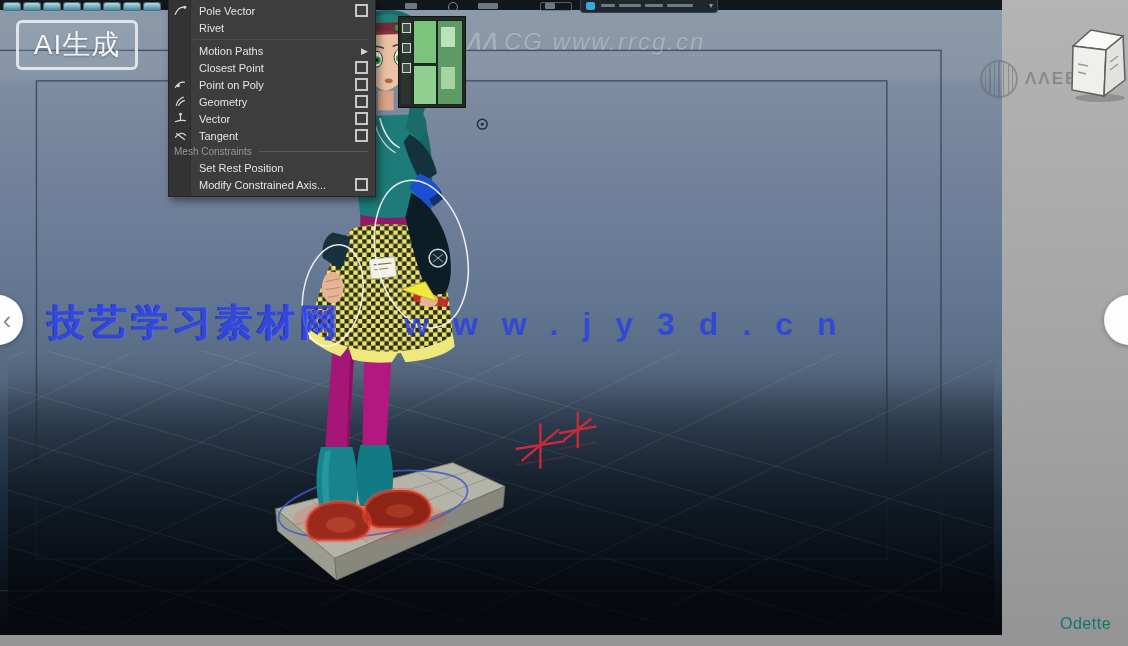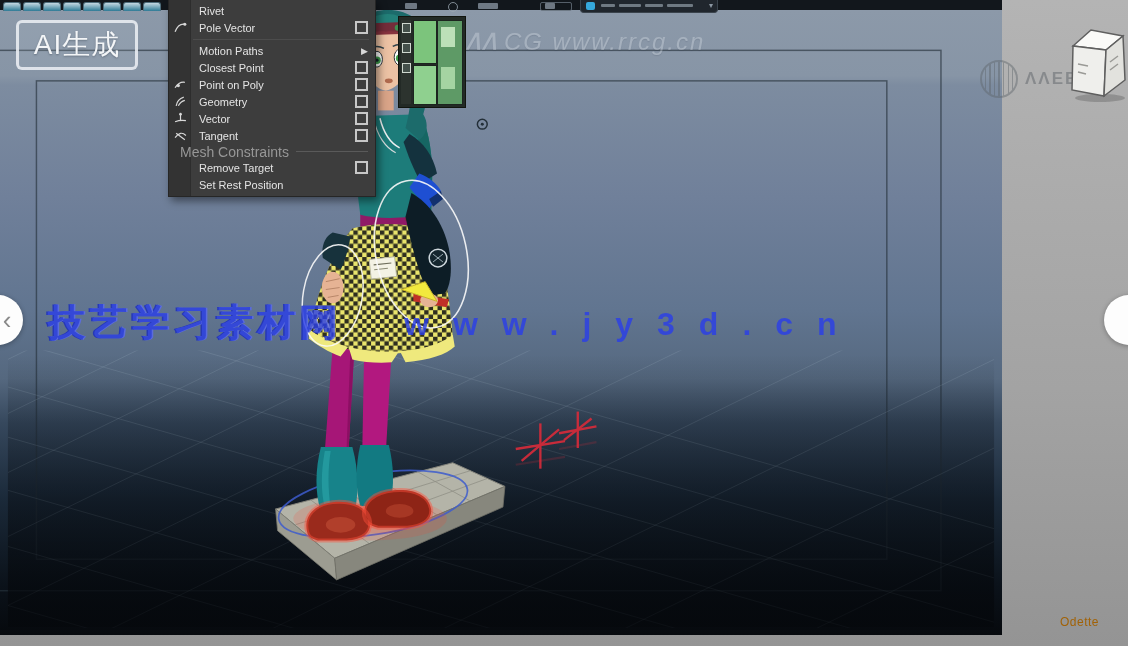--- a/index.html
+++ b/index.html
@@ -41,21 +41,21 @@
   .menu{position:absolute;left:168px;top:0;width:206px;background:#3d3d3d;
     border:1px solid #262626;border-top:none;box-shadow:3px 4px 8px rgba(0,0,0,.45);
     padding:2px 0 3px 0;z-index:40;}
   .menu-gutter{position:absolute;left:0;top:0;bottom:0;width:21px;background:#333333;border-right:1px solid #2d2d2d;}
   .menu-row{position:relative;height:17px;display:flex;align-items:center;padding:0 7px 0 0;cursor:default;}
   .icon-cell{width:22px;display:flex;justify-content:center;align-items:center;flex:none;z-index:1;}
   .menu-label{flex:1;color:#e4e4e4;font-size:11px;padding-left:8px;white-space:nowrap;z-index:1;}
   .menu-sep{height:6px;display:flex;align-items:center;}
   .menu-sep i{display:block;height:1px;background:#4c4c4c;flex:1;margin:0 6px 0 24px;}
   .menu-header{height:15px;display:flex;align-items:center;padding:0 7px 0 0;}
-  .menu-header .menu-label{flex:none;color:#979797;font-size:14px;padding-left:11px;}
+  .menu-header .menu-label{flex:none;color:#979797;font-size:10px;padding-left:5px;}
   .menu-header .rule{flex:1;height:1px;background:#5a5a5a;margin-left:7px;}
   .optbox{width:9px;height:9px;border:2px solid #c7c7c7;background:transparent;margin-left:auto;flex:none;}
   .subarrow{margin-left:auto;color:#d8d8d8;font-size:9px;flex:none;}
   
   .badge-ai{position:absolute;left:16px;top:20px;width:116px;height:44px;
     border:3px solid rgba(236,240,244,.85);border-radius:6px;background:rgba(190,200,210,.15);
     color:#f3f5f7;font-size:28px;display:flex;align-items:center;justify-content:center;
     letter-spacing:1px;text-shadow:0 1px 2px rgba(70,80,95,.55);z-index:50;}
   .wm-cg{position:absolute;left:462px;top:22px;color:#e8edf3;opacity:.3;font-size:24px;
     font-weight:normal;font-style:italic;letter-spacing:2px;z-index:45;
@@ -64,21 +64,21 @@
   .wm-center{position:absolute;left:0;top:298px;width:1010px;display:flex;align-items:baseline;
     color:#2b3fe8;opacity:.82;z-index:44;white-space:nowrap;pointer-events:none;}
   .wm-center .cn{font-size:37px;font-weight:bold;letter-spacing:5px;margin-left:48px;
     text-shadow:1.5px 0 0 #5a6bf0, -1.5px 0 0 #1a2cc0;}
   .wm-center .en{font-size:32px;font-weight:bold;letter-spacing:24px;margin-left:62px;}
   .logo-wm{position:absolute;left:980px;top:60px;display:flex;align-items:center;gap:7px;
     opacity:.45;z-index:50;}
   .logo-ring{width:34px;height:34px;border:2.5px solid #5f666c;border-radius:50%;
     background:repeating-linear-gradient(90deg,transparent 0 3px,#5f666c 3px 4.5px);}
   .logo-text{font-size:17px;font-weight:bold;letter-spacing:2px;color:#565c62;}
-  .odette{position:absolute;left:1060px;top:615px;color:#a16207;font-size:12px;letter-spacing:.5px;z-index:50;}
+  .odette{position:absolute;left:1060px;top:615px;color:#0f766e;font-size:16px;letter-spacing:.5px;z-index:50;}
   .cube{position:absolute;left:1070px;top:22px;z-index:55;}
   
   .nav-btn{position:absolute;width:50px;height:50px;border-radius:50%;background:#fdfdfd;
     box-shadow:0 1px 5px rgba(0,0,0,.3);display:flex;align-items:center;justify-content:center;
     color:#8a8a8a;font-size:26px;line-height:1;z-index:60;cursor:pointer;}
   .nav-prev{left:-27px;top:295px;padding-left:18px;box-sizing:border-box;}
   .nav-next{left:1104px;top:295px;padding-right:18px;box-sizing:border-box;justify-content:flex-end;}
 </style>
 </head>
 <body>
@@ -273,35 +273,35 @@
     <div class="tab-glyph" style="left:38px;width:22px"></div>
     <div class="tab-glyph" style="left:64px;width:18px"></div>
     <div class="tab-glyph" style="left:86px;width:26px"></div>
     <div class="tab-caret">▾</div>
   </div>
 
   <div class="menu">
     <div class="menu-gutter"></div>
 
     <div class="menu-row">
-      <span class="icon-cell"></span>
-      <span class="menu-label">Rivet</span>
-    </div>
-
-    <div class="menu-row">
       <span class="icon-cell">
         <svg width="13" height="13" viewBox="0 0 12 12">
             <path d="M1,10 Q4,2 10,3" stroke="#d8d8d8" stroke-width="1.2" fill="none"></path>
             <circle cx="10" cy="3" r="1.4" fill="#d8d8d8"></circle>
           </svg>
       </span>
       <span class="menu-label">Pole Vector</span>
       <span class="optbox"></span>
     </div>
 
+    <div class="menu-row">
+      <span class="icon-cell"></span>
+      <span class="menu-label">Rivet</span>
+    </div>
+
     <div class="menu-sep">
         <i></i>
       </div>
 
     <div class="menu-row">
       <span class="icon-cell"></span>
       <span class="menu-label">Motion Paths</span>
       <span class="subarrow">▶</span>
     </div>
 
@@ -354,31 +354,31 @@
     </div>
 
     <div class="menu-header">
       <span class="menu-label">Mesh Constraints</span>
       <span class="rule"></span>
     </div>
 
 
 
 
-    <div class="menu-row">
-      <span class="icon-cell"></span>
-      <span class="menu-label">Remove Target</span>
-      <span class="optbox"></span>
-    </div>
 
     <div class="menu-row">
       <span class="icon-cell"></span>
       <span class="menu-label">Set Rest Position</span>
     </div>
 
+    <div class="menu-row">
+      <span class="icon-cell"></span>
+      <span class="menu-label">Modify Constrained Axis...</span>
+      <span class="optbox"></span>
+    </div>
   </div>
 
   <div class="wm-cg">
     <span class="mark">∧∧</span><span>CG www.rrcg.cn</span>
   </div>
   <div class="wm-center">
     <span class="cn">技艺学习素材网</span>
     <span class="en">www.jy3d.cn</span>
   </div>
   <div class="badge-ai">AI生成</div>

